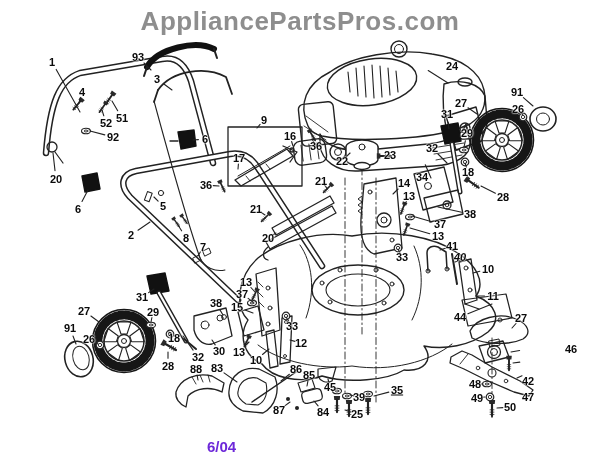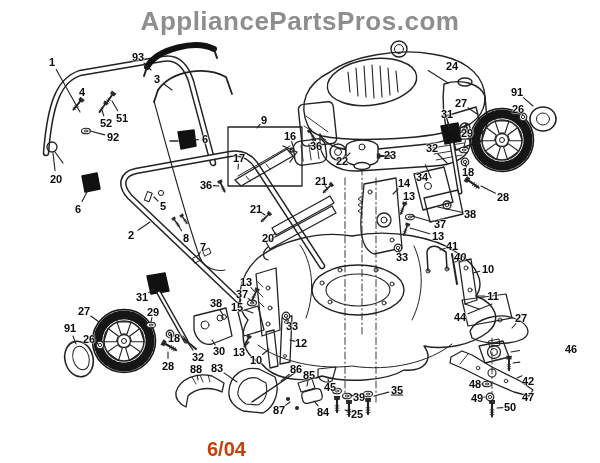--- a/index.html
+++ b/index.html
@@ -6,21 +6,21 @@
   .stage{
     position:relative;width:600px;height:463px;background:#fff;overflow:hidden;
     font-family:"Liberation Sans", sans-serif;
   }
   .site-title{
     position:absolute;top:6px;left:0;width:100%;text-align:center;
     font-size:26px;font-weight:bold;color:#8e8e8e;letter-spacing:0.5px;
     user-select:none;
   }
   .date-code{
-    position:absolute;left:207px;top:438px;font-size:20px;font-weight:bold;color:#c2410c;
+    position:absolute;left:207px;top:438px;font-size:15px;font-weight:bold;color:#6d28d9;
   }
   .diagram-svg{position:absolute;left:0;top:0;}
   .callout{
     position:absolute;transform:translate(-50%,-50%);
     font-size:11px;font-weight:bold;color:#0a0a0a;line-height:1;
     text-shadow:0 0 2px #fff,0 0 2px #fff,0 0 1px #fff;
     white-space:nowrap;
   }
   #leader-lines line{stroke:#222;stroke-width:1.1;}
 </style>

